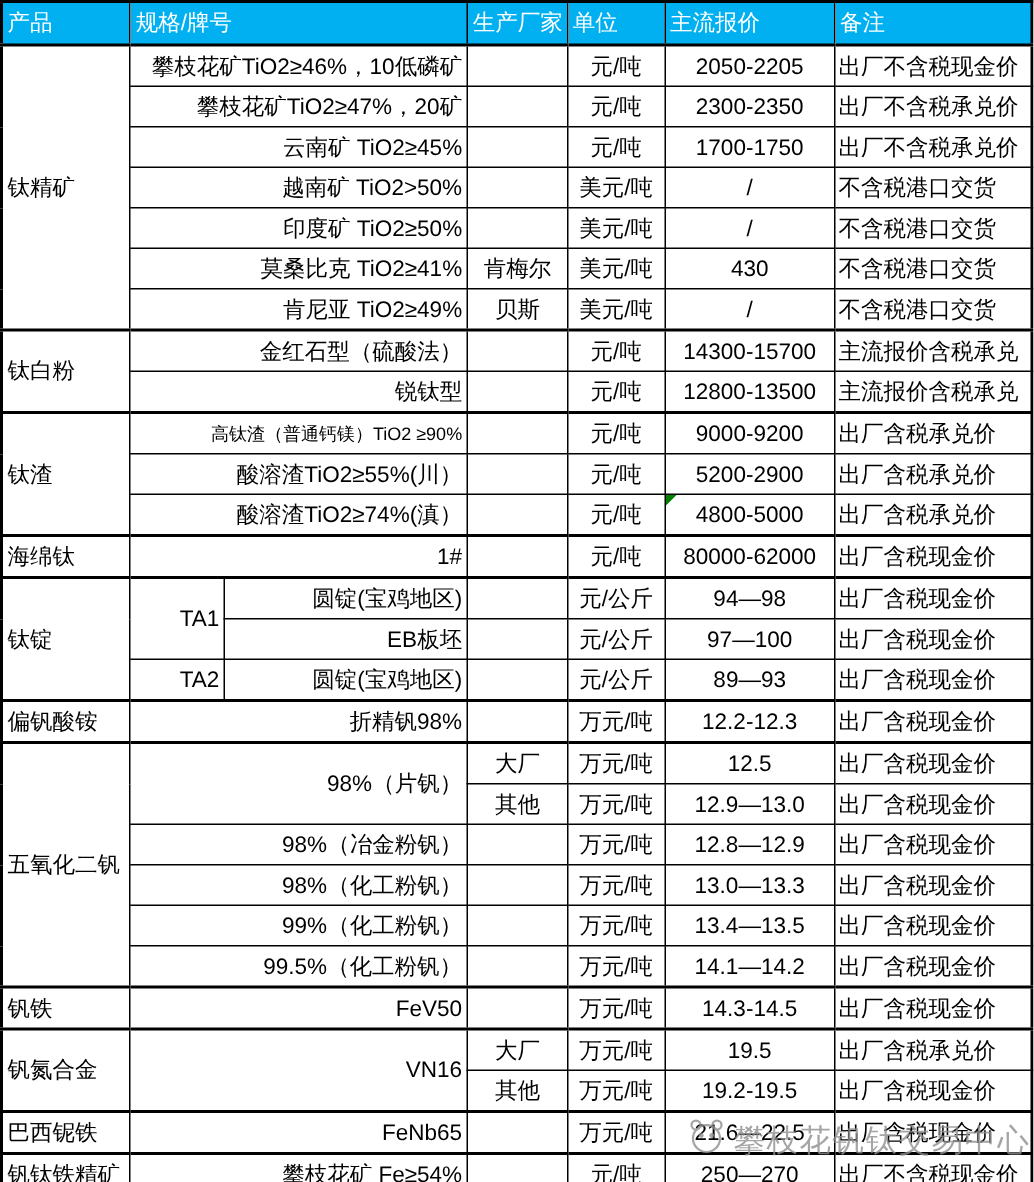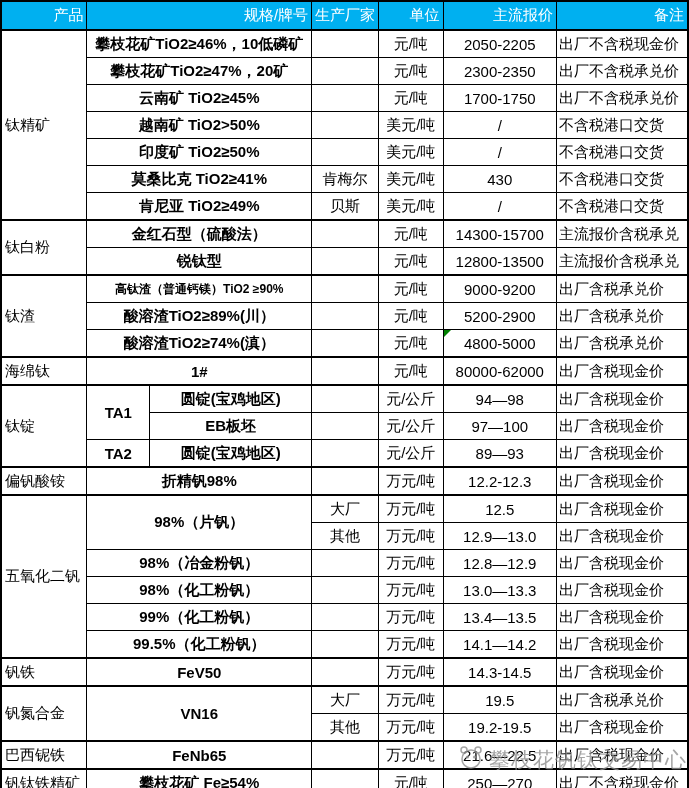--- a/index.html
+++ b/index.html
@@ -17,25 +17,25 @@
   col.c-mfr{width:66px}
   col.c-unit{width:64px}
   col.c-price{width:112px}
   col.c-note{width:130px}
   td{
     border:1px solid #000;height:26px;padding:0 3px;
     overflow:hidden;white-space:nowrap;vertical-align:middle;
   }
   thead td{
     background:var(--header-bg,#00B0F0);color:var(--header-fg,#fff);
-    text-align:right;height:27px;border-bottom:2px solid #000;margin-left:39px;
+    text-align:left;height:27px;border-bottom:2px solid #000;margin-left:39px;
   }
   tr.group-start > td{border-top:2px solid #000;}
   td.product{text-align:left;}
-  td.spec,td.grade,td.form{text-align:center;font-weight:bold;}
+  td.spec,td.grade,td.form{text-align:right;}
   td.mfr,td.unit,td.price{text-align:center;}
   td.note{text-align:left;padding:0 1px 0 2px;}
   td.small{font-size:12px;}
   td.marker{position:relative;}
   td.marker::after{
     content:"";position:absolute;left:0;top:0;width:0;height:0;
     border-top:7px solid var(--marker-color,#008000);
     border-right:7px solid transparent;
   }
   .watermark{
@@ -137,21 +137,21 @@
       </tr>
       <tr class="group-start">
         <td rowspan="3" class="product">钛渣</td>
         <td colspan="2" class="spec small">高钛渣（普通钙镁）TiO2 ≥90%</td>
         <td class="mfr"></td>
         <td class="unit">元/吨</td>
         <td class="price">9000-9200</td>
         <td class="note">出厂含税承兑价</td>
       </tr>
       <tr>
-        <td colspan="2" class="spec">酸溶渣TiO2≥89%(川）</td>
+        <td colspan="2" class="spec">酸溶渣TiO2≥55%(川）</td>
         <td class="mfr"></td>
         <td class="unit">元/吨</td>
         <td class="price">5200-2900</td>
         <td class="note">出厂含税承兑价</td>
       </tr>
       <tr>
         <td colspan="2" class="spec">酸溶渣TiO2≥74%(滇）</td>
         <td class="mfr"></td>
         <td class="unit">元/吨</td>
         <td class="price marker">4800-5000</td>

